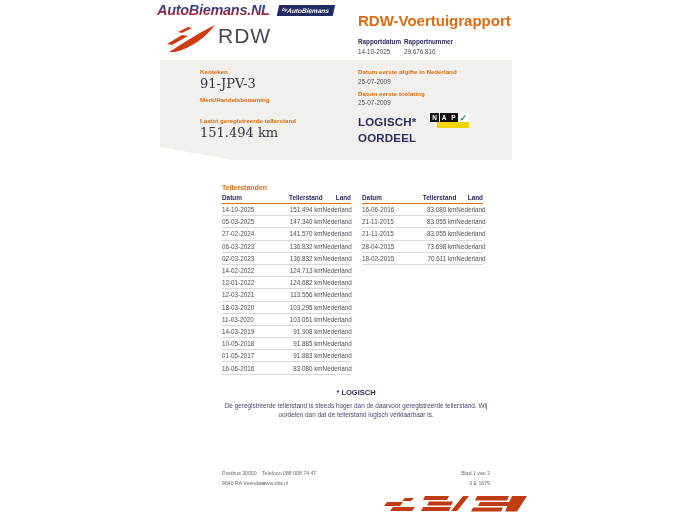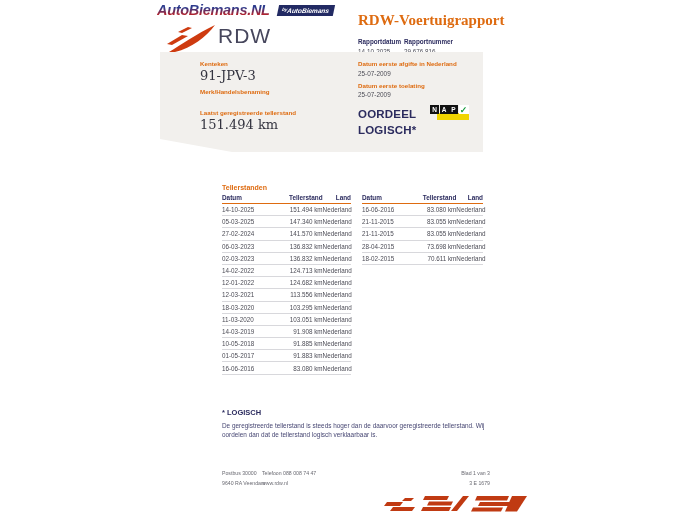--- a/index.html
+++ b/index.html
@@ -28,30 +28,30 @@
 
   .rdw-logo { position:absolute; left:166px; top:24px; width:100px; height:30px; }
   .rdw-flame { position:absolute; left:0; top:0; }
   .rdw-word {
     position:absolute; left:52px; top:0px;
     font-family:Liberation Sans, sans-serif; font-size:21px; color:#46465c; letter-spacing:1px;
   }
 
   .doc-title {
     position:absolute; left:358px; top:12px;
-    font-family:Liberation Serif, serif; font-weight:bold; font-size:15px; color:#de6b10;
+    font-family:Liberation Sans, sans-serif; font-weight:bold; font-size:15px; color:#de6b10;
   }
   .meta { position:absolute; top:38px; font-size:6.3px; }
   .meta-label { font-weight:bold; color:#2b2b5e; }
   .meta-value { color:#4c4c56; margin-top:2.5px; }
   .meta-date { left:358px; }
   .meta-number { left:404px; }
 
   
-  .panel { position:absolute; left:160px; top:52px; width:323px; height:100px; background:#f2f0ed;padding-left:20px; }
+  .panel { position:absolute; left:160px; top:60px; width:352px; height:100px; background:#f2f0ed;padding-left:20px; }
   .panel::after { content:""; position:absolute; left:0; bottom:0; width:72px; height:13px;
     background:#fff; clip-path:polygon(0 0, 100% 100%, 0 100%); }
   .p-label { font-size:6.2px; font-weight:bold; color:#de6b10; }
   .p-big { font-family:"DejaVu Serif", serif; font-size:13px; color:#33333f; margin-top:1px; }
   .p-small { font-size:6.4px; color:#4c4c56; margin-top:2.5px; }
   .panel-left { position:absolute; left:40px; top:8px; }
   .panel-left .gap { height:4.5px; }
   .panel-left .gap-big { height:14px; }
   .panel-right { position:absolute; left:198px; top:8px; width:120px; }
   .panel-right .gap { height:5px; }
@@ -85,21 +85,21 @@
     border-bottom:1.5px solid #de6b10; padding:0 0 2px 0;
   }
   .tbl td { font-size:6.3px; color:#4c4c56; border-bottom:0.8px solid #d8d8dc; padding:2.1px 0; }
   .tbl th.c1, .tbl td.c1 { text-align:right; }
   .tbl th.c2, .tbl td.c2 { text-align:right; }
   .tbl .c0 { width:45%; }
   .tbl .c1 { width:33%; }
   .tbl .c2 { width:22%; }
 
   
-  .note { position:absolute; left:222px; top:408px; width:268px; }
+  .note { position:absolute; left:222px; top:388px; width:268px;text-align:center; }
   .note-title { font-size:7.5px; font-weight:bold; color:#2b2b5e; }
   .note-body { margin-top:3.5px; font-size:6.4px; line-height:1.55; color:#474773; }
 
   
   .footer { position:absolute; left:222px; top:469px; width:268px; font-size:5.2px; color:#6a6a72; }
   .f-col { position:absolute; top:0; line-height:1.9; }
   .f-col1 { left:0; }
   .f-col2 { left:40px; }
   .f-col3 { right:0; text-align:right; }
 
@@ -145,22 +145,22 @@
       <div class="p-label">Laatst geregistreerde tellerstand</div>
       <div class="p-big">151.494 km</div>
     </div>
     <div class="panel-right">
       <div class="p-label">Datum eerste afgifte in Nederland</div>
       <div class="p-small">25-07-2009</div>
       <div class="gap"></div>
       <div class="p-label">Datum eerste toelating</div>
       <div class="p-small">25-07-2009</div>
       <div class="oordeel">
+        <div>LOGISCH*</div>
         <div>OORDEEL</div>
-        <div>LOGISCH*</div>
       </div>
     </div>
     <div class="nap">
       <div class="nap-bar"></div>
       <div class="nap-tiles">
         <div class="nap-tile">N</div>
         <div class="nap-tile">A</div>
         <div class="nap-tile">P</div>
         <div class="nap-check-tile">✓</div>
       </div>

